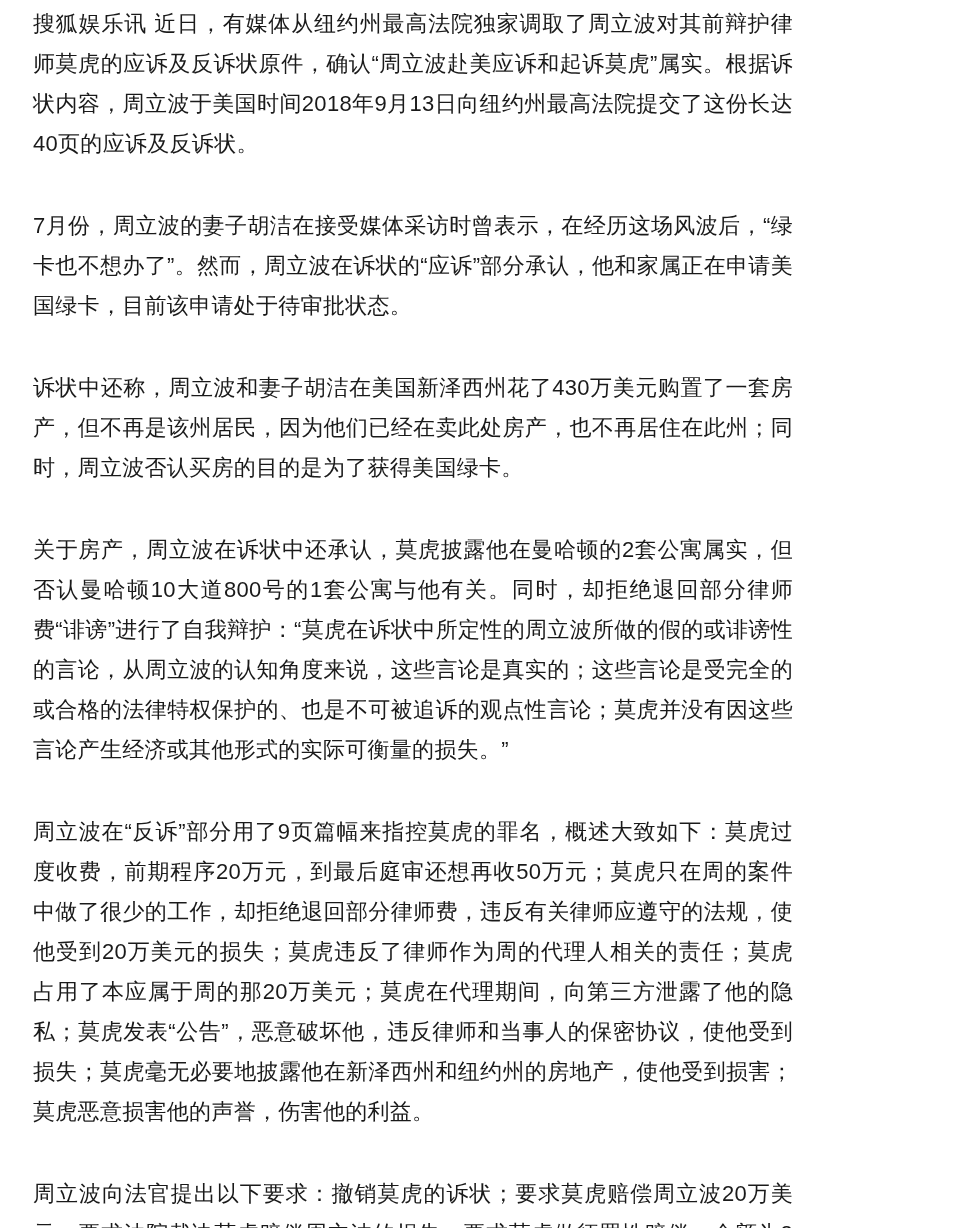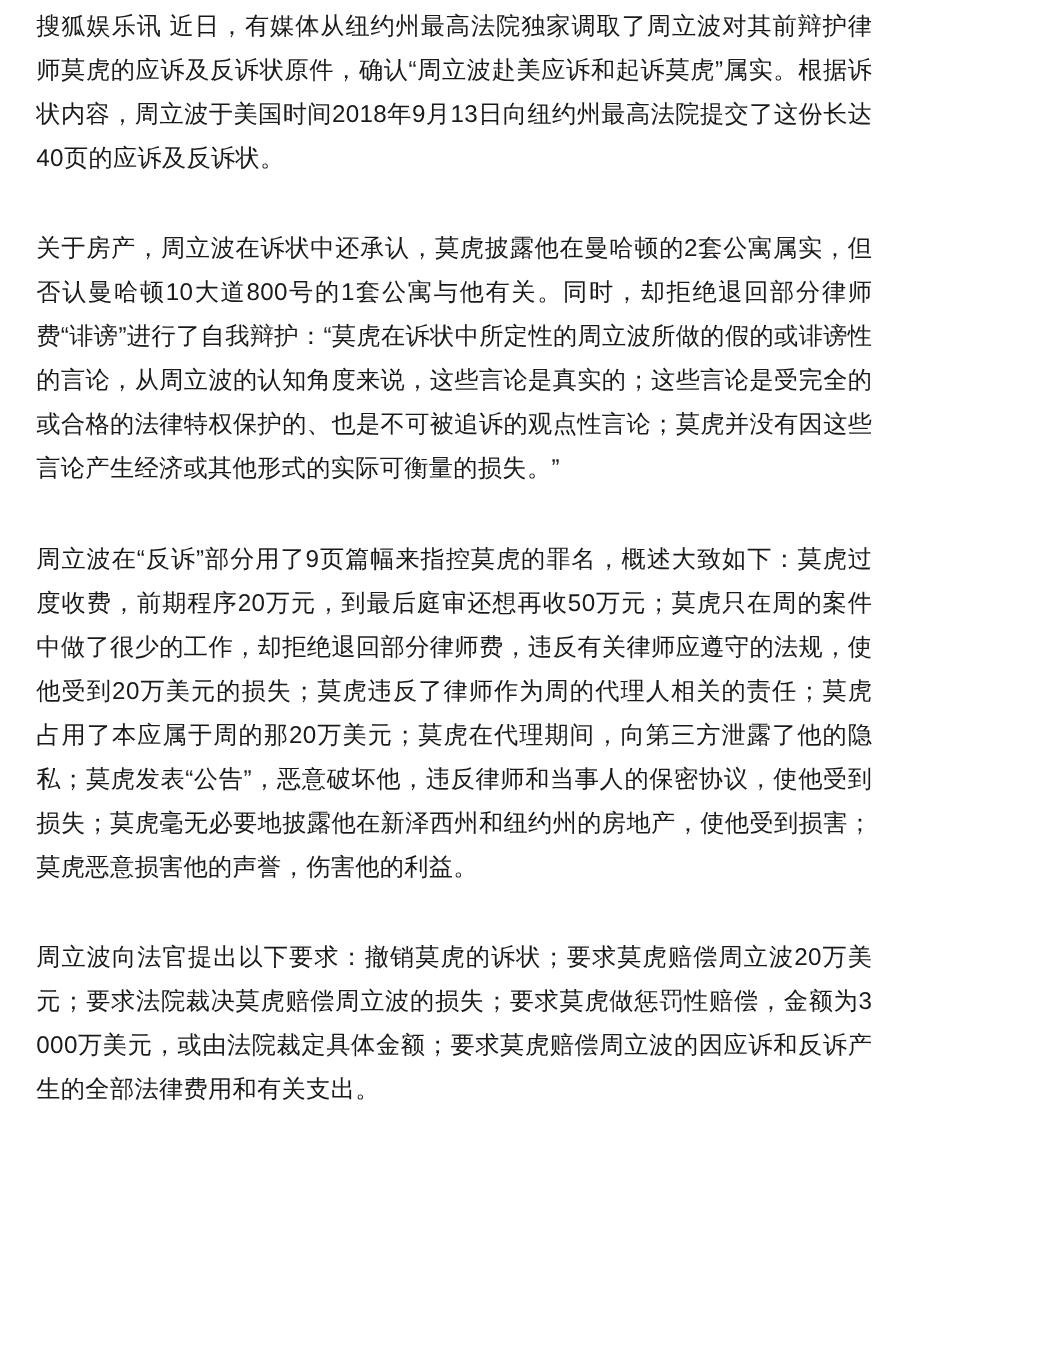--- a/index.html
+++ b/index.html
@@ -26,16 +26,18 @@
   }
   .para:last-child {
     margin-bottom: 0;
   }
 </style>
 </head>
 <body>
 
 <div class="page">
   <p class="para">搜狐娱乐讯 近日，有媒体从纽约州最高法院独家调取了周立波对其前辩护律师莫虎的应诉及反诉状原件，确认“周立波赴美应诉和起诉莫虎”属实。根据诉状内容，周立波于美国时间2018年9月13日向纽约州最高法院提交了这份长达40页的应诉及反诉状。</p>
+  <p class="para">7月份，周立波的妻子胡洁在接受媒体采访时曾表示，在经历这场风波后，“绿卡也不想办了”。然而，周立波在诉状的“应诉”部分承认，他和家属正在申请美国绿卡，目前该申请处于待审批状态。</p>
+  <p class="para">诉状中还称，周立波和妻子胡洁在美国新泽西州花了430万美元购置了一套房产，但不再是该州居民，因为他们已经在卖此处房产，也不再居住在此州；同时，周立波否认买房的目的是为了获得美国绿卡。</p>
   <p class="para">关于房产，周立波在诉状中还承认，莫虎披露他在曼哈顿的2套公寓属实，但否认曼哈顿10大道800号的1套公寓与他有关。同时，却拒绝退回部分律师费“诽谤”进行了自我辩护：“莫虎在诉状中所定性的周立波所做的假的或诽谤性的言论，从周立波的认知角度来说，这些言论是真实的；这些言论是受完全的或合格的法律特权保护的、也是不可被追诉的观点性言论；莫虎并没有因这些言论产生经济或其他形式的实际可衡量的损失。”</p>
   <p class="para">周立波在“反诉”部分用了9页篇幅来指控莫虎的罪名，概述大致如下：莫虎过度收费，前期程序20万元，到最后庭审还想再收50万元；莫虎只在周的案件中做了很少的工作，却拒绝退回部分律师费，违反有关律师应遵守的法规，使他受到20万美元的损失；莫虎违反了律师作为周的代理人相关的责任；莫虎占用了本应属于周的那20万美元；莫虎在代理期间，向第三方泄露了他的隐私；莫虎发表“公告”，恶意破坏他，违反律师和当事人的保密协议，使他受到损失；莫虎毫无必要地披露他在新泽西州和纽约州的房地产，使他受到损害；莫虎恶意损害他的声誉，伤害他的利益。</p>
   <p class="para">周立波向法官提出以下要求：撤销莫虎的诉状；要求莫虎赔偿周立波20万美元；要求法院裁决莫虎赔偿周立波的损失；要求莫虎做惩罚性赔偿，金额为3000万美元，或由法院裁定具体金额；要求莫虎赔偿周立波的因应诉和反诉产生的全部法律费用和有关支出。</p>
 </div>
 
 </body></html>

